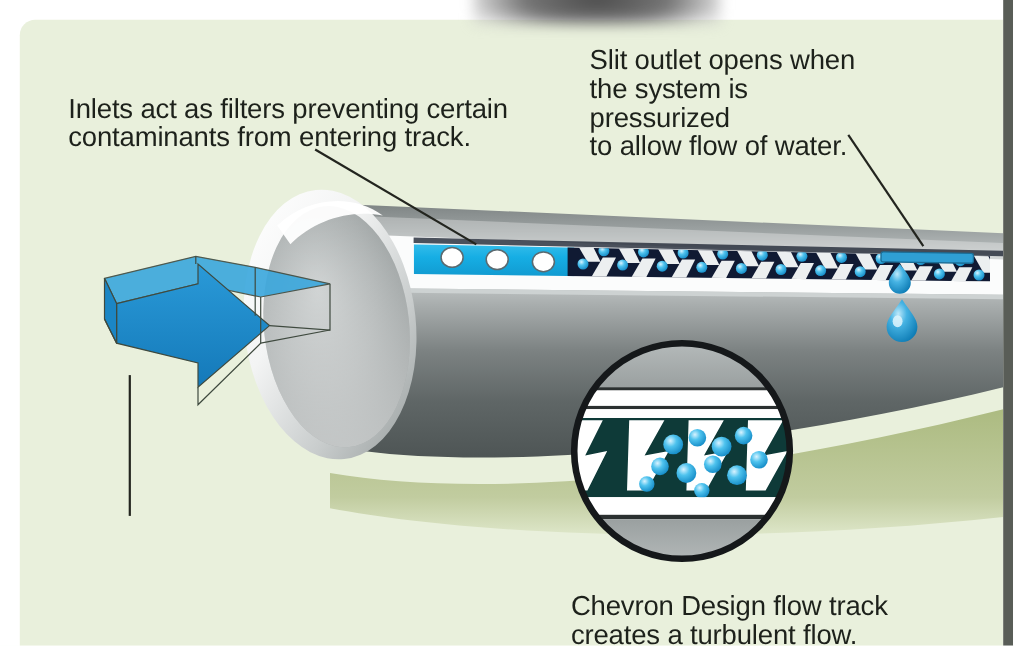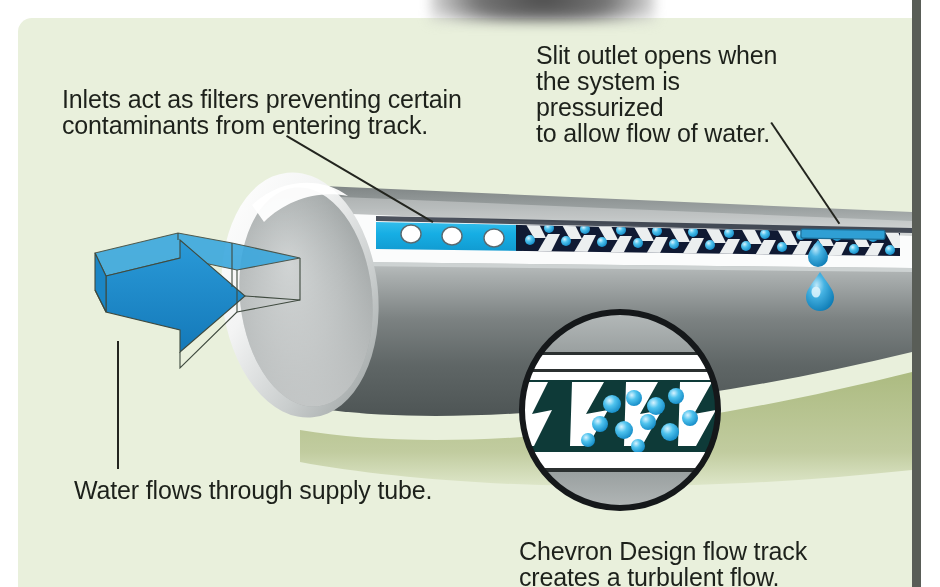--- a/index.html
+++ b/index.html
@@ -334,21 +334,20 @@
   <div class="leader" id="leader-slit"></div>
   <div class="leader" id="leader-water"></div>
 
   <div class="caption" id="cap-inlets">Inlets act as filters preventing certain
 contaminants from entering track.</div>
 
   <div class="caption" id="cap-slit">Slit outlet opens when
 the system is pressurized
 to allow flow of water.</div>
 
-  <div class="caption" id="cap-water">Water flows through supply tube.</div>
 
   <div class="caption" id="cap-chevron">Chevron Design flow track
 creates a turbulent flow.</div>
 
   <div class="gutter-bar"></div>
   <div class="gutter-right-white"></div>
 
 </div>
 
 </body></html>

